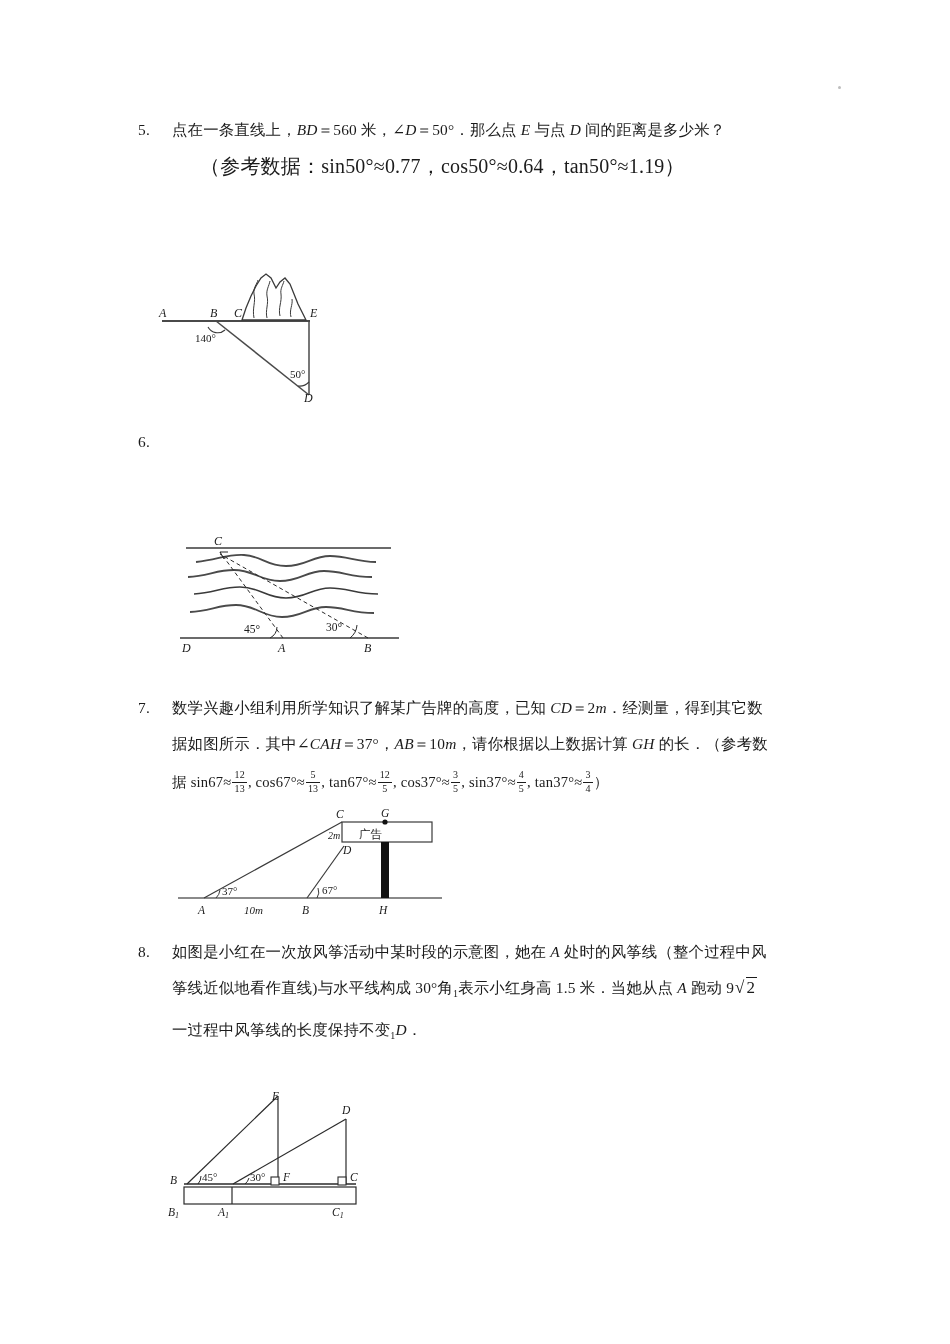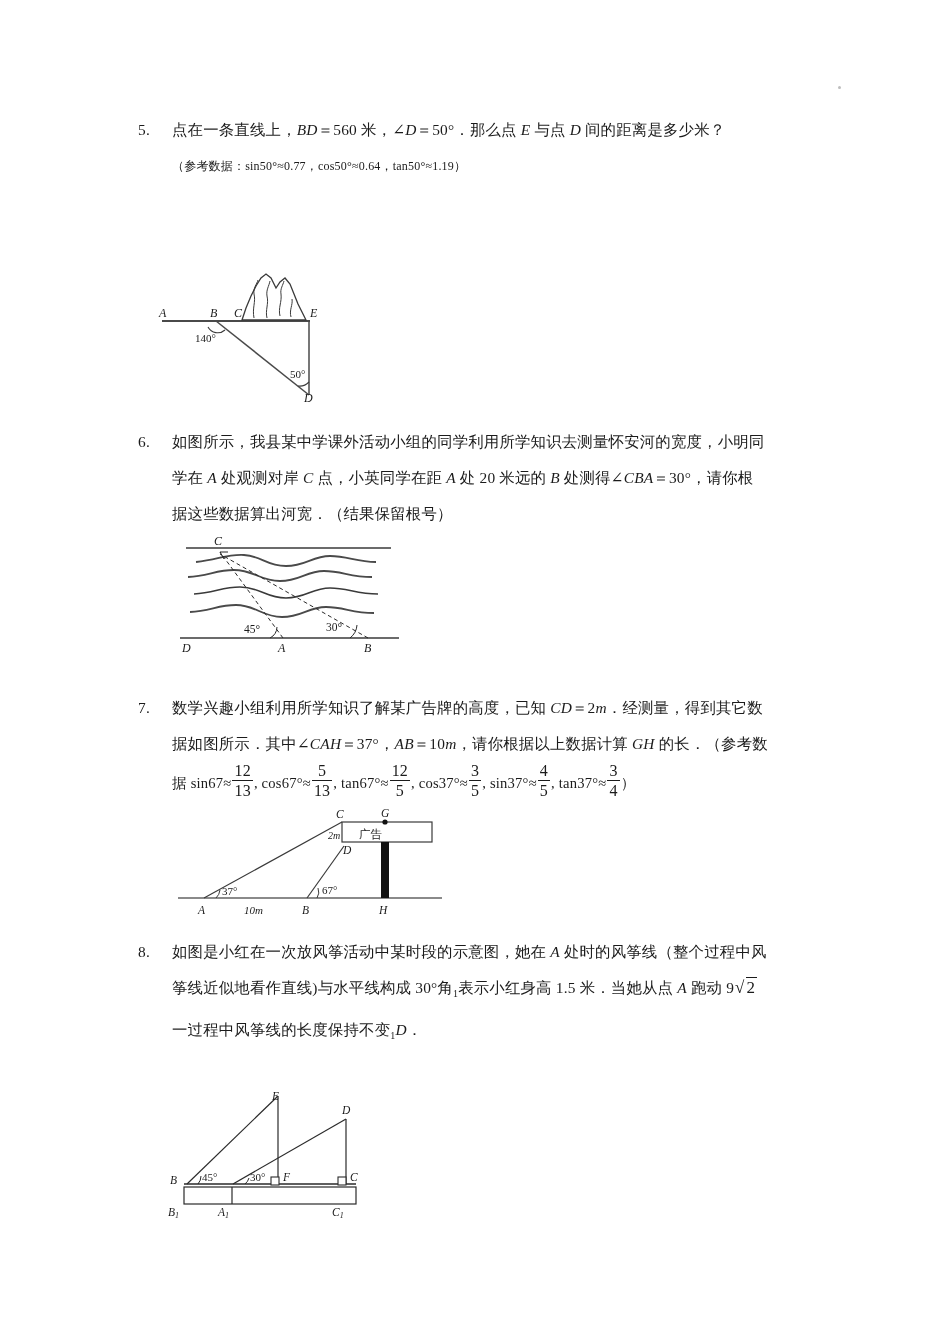--- a/index.html
+++ b/index.html
@@ -66,21 +66,21 @@
     font-family: "Liberation Serif", "DejaVu Serif", serif;
   }
   .sub {
     font-size: 10px;
     vertical-align: sub;
   }
   .frac {
     display: inline-block;
     vertical-align: -0.52em;
     text-align: center;
-    font-size: 16px;
+    font-size: 10px;
     line-height: 1.08;
     margin: 0 1px;
   }
   .frac .num {
     display: block;
     padding: 0 2px 1px 2px;
     border-bottom: 1.1px solid #1b1b1b;
   }
   .frac .den {
     display: block;
@@ -114,21 +114,21 @@
 
   <div class="corner-dot"></div>
 
   <div class="problem" style="top:112px;">
     <div class="qtext">
       <div class="qnum">5.</div>
       <div class="qbody">
         <div>
           点在一条直线上，<span class="ital">BD</span>＝560 米，∠<span class="ital">D</span>＝50°．那么点 <span class="ital">E</span> 与点 <span class="ital">D</span> 间的距离是多少米？
         </div>
-        <div style="font-size:12px;">
+        <div style="font-size:20px;margin-left:28px;">
           （参考数据：sin50°≈0.77，cos50°≈0.64，tan50°≈1.19）
         </div>
       </div>
     </div>
   </div>
 
   <div class="figure" style="left:150px; top:272px;">
     <svg width="240" height="130" viewBox="0 0 240 130">
 
       <line x1="12" y1="49" x2="160" y2="49" stroke="#4a4a4a" stroke-width="2.2"></line>
@@ -152,31 +152,20 @@
       <text x="160" y="45" font-size="12" font-style="italic" font-family="Liberation Serif, serif" fill="#1b1b1b">E</text>
       <text x="154" y="130" font-size="12" font-style="italic" font-family="Liberation Serif, serif" fill="#1b1b1b">D</text>
       <text x="45" y="70" font-size="11" font-family="Liberation Serif, serif" fill="#1b1b1b">140°</text>
       <text x="140" y="106" font-size="11" font-family="Liberation Serif, serif" fill="#1b1b1b">50°</text>
     </svg>
   </div>
 
   <div class="problem" style="top:424px;">
     <div class="qtext">
       <div class="qnum">6.</div>
-      <div class="qbody">
-        <div>
-          如图所示，我县某中学课外活动小组的同学利用所学知识去测量怀安河的宽度，小明同
-        </div>
-        <div>
-          学在 <span class="ital">A</span> 处观测对岸 <span class="ital">C</span> 点，小英同学在距 <span class="ital">A</span> 处 20 米远的 <span class="ital">B</span> 处测得∠<span class="ital">CBA</span>＝30°，请你根
-        </div>
-        <div>
-          据这些数据算出河宽．（结果保留根号）
-        </div>
-      </div>
     </div>
   </div>
 
   <div class="figure" style="left:178px; top:532px;">
     <svg width="225" height="125" viewBox="0 0 225 125">
 
       <line x1="8" y1="16" x2="213" y2="16" stroke="#3a3a3a" stroke-width="1.6"></line>
 
       <line x1="2" y1="106" x2="221" y2="106" stroke="#3a3a3a" stroke-width="1.6"></line>
 

